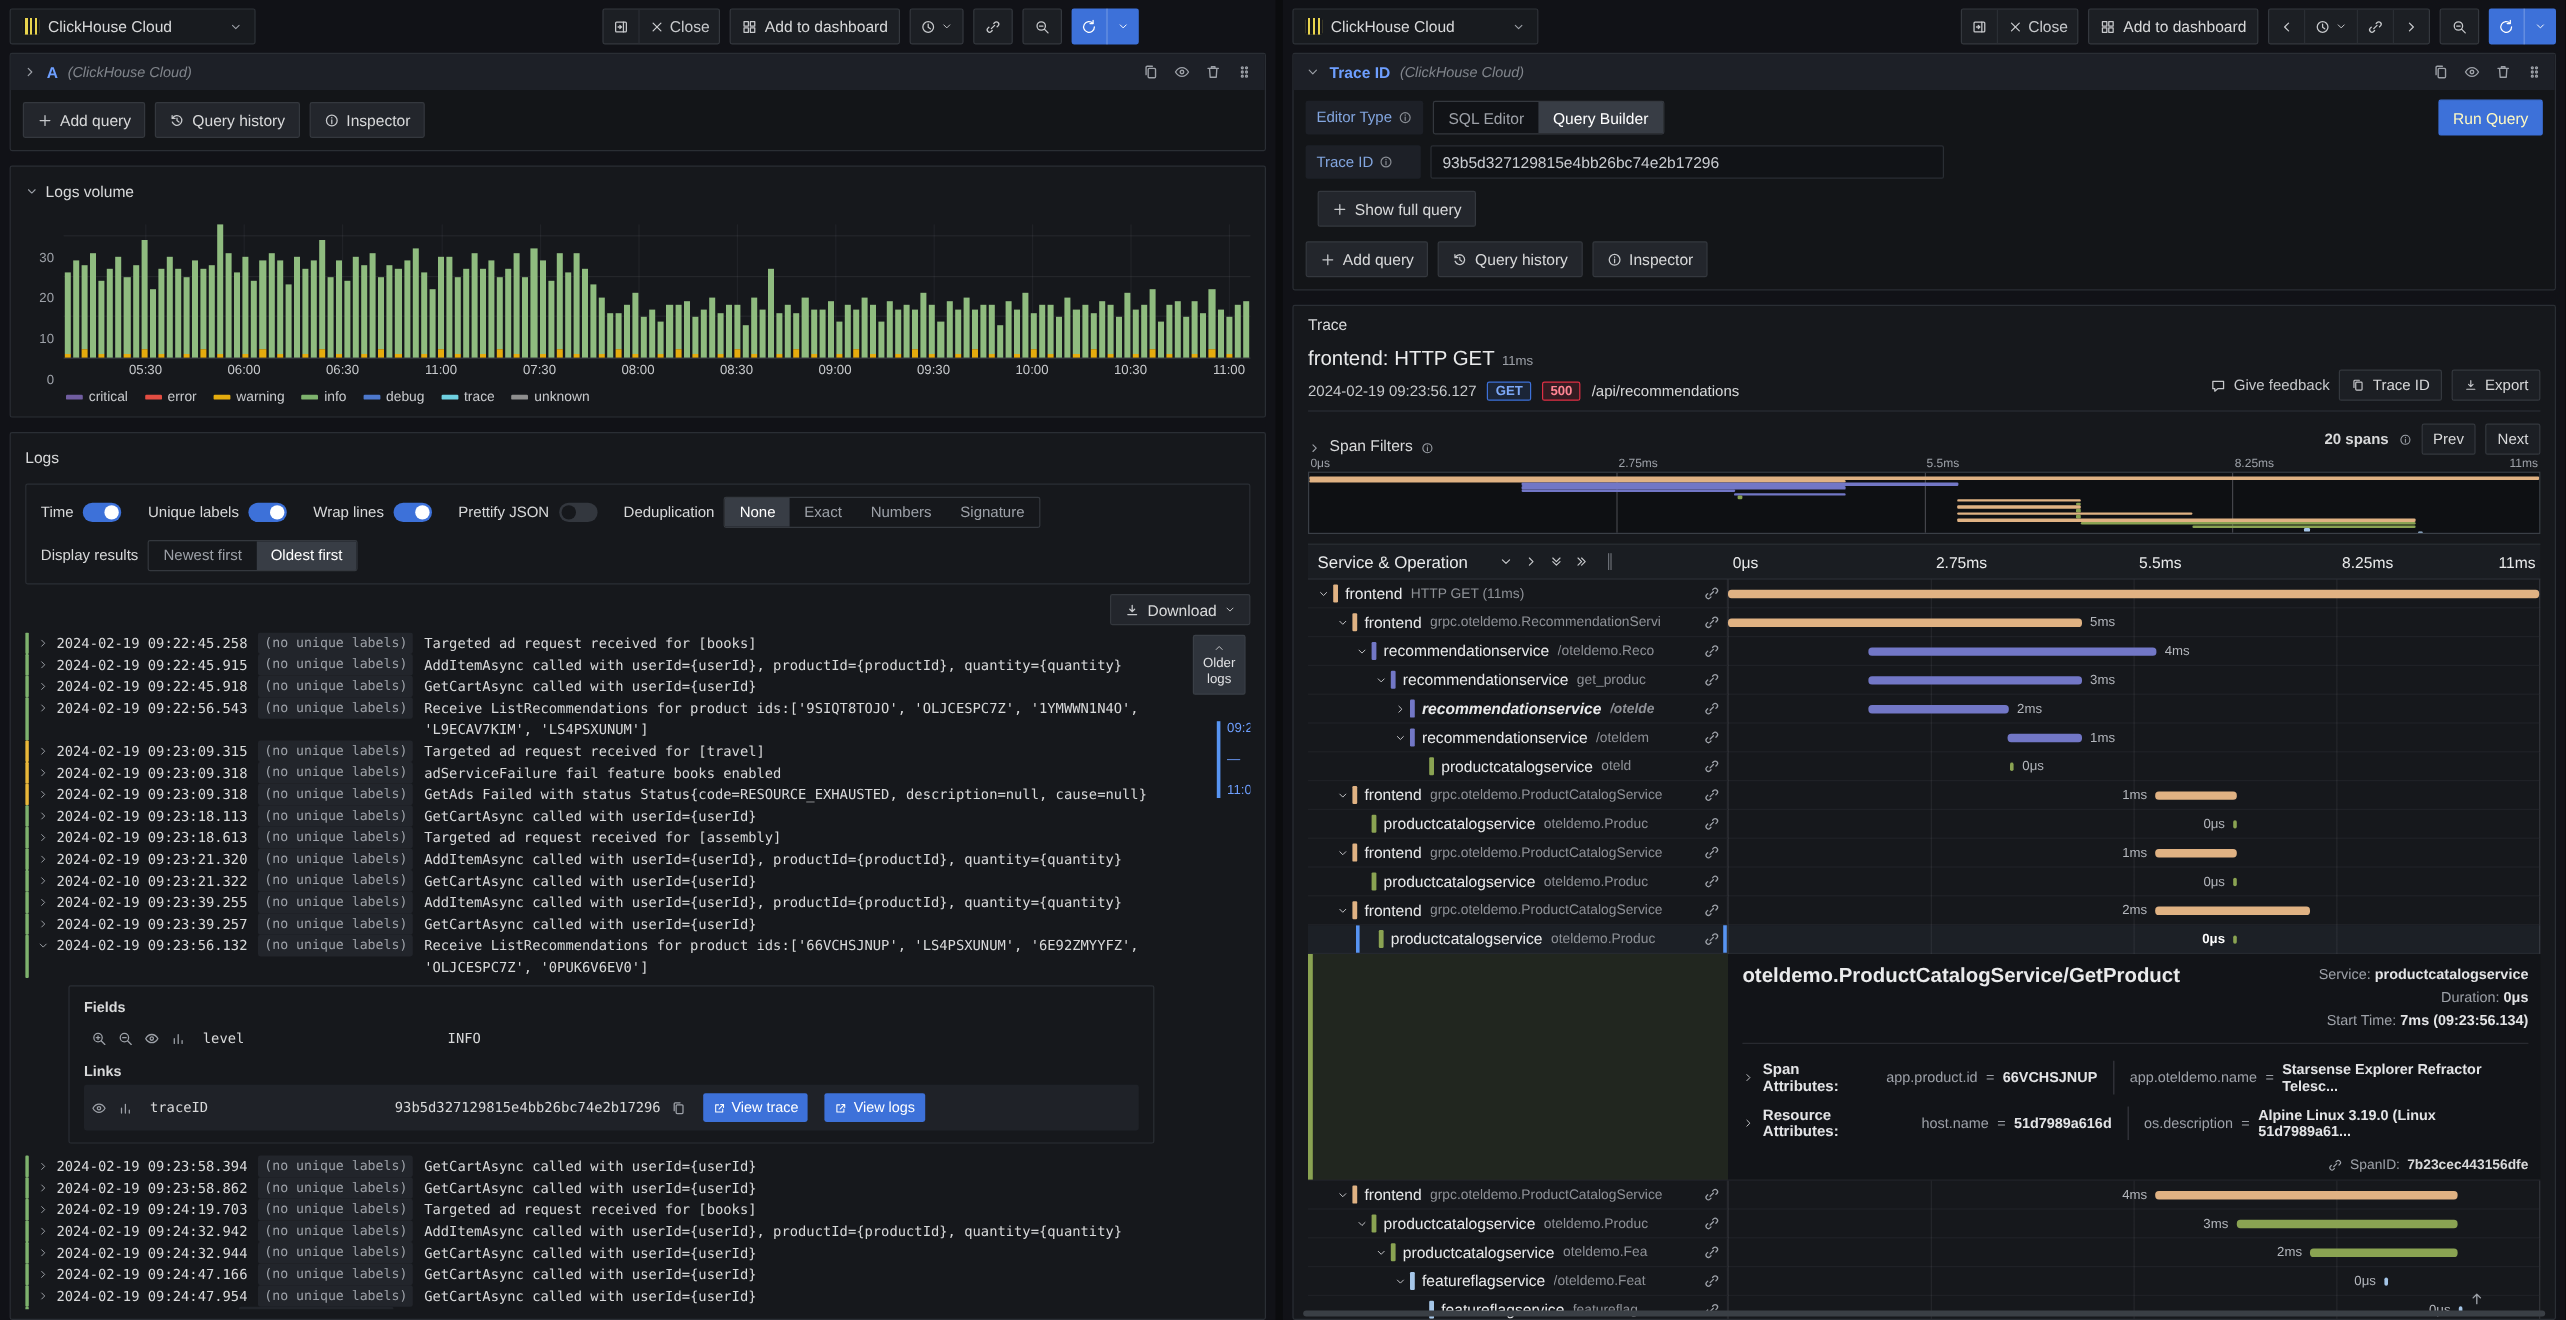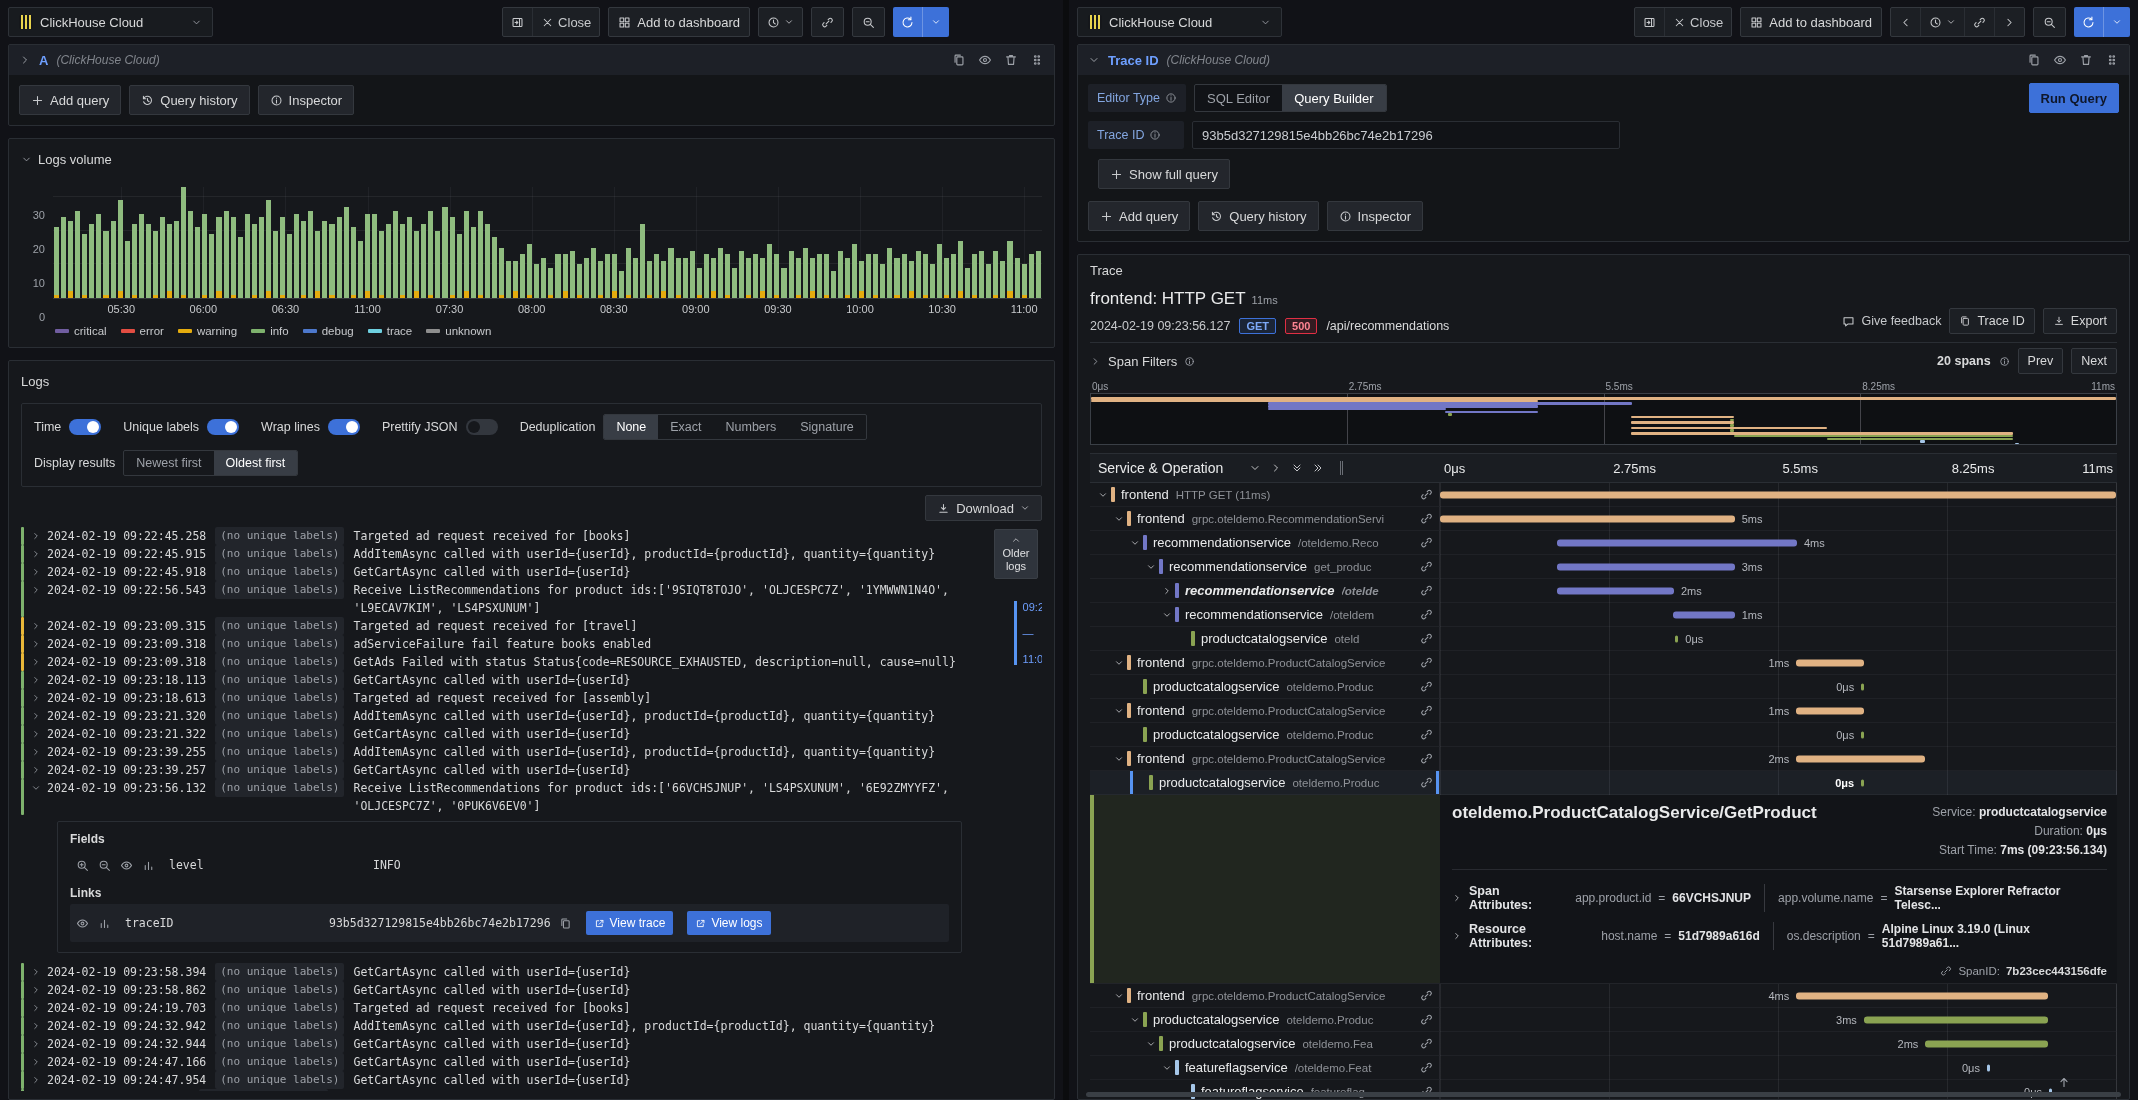--- a/index.html
+++ b/index.html
@@ -40,21 +40,21 @@
   .q-head { display:flex; align-items:center; gap:8px; height:30px; padding:0 10px; background:#1d2027; }
   .q-head .ic { font-size:12px; color:#9da1a8; }
   .q-ref { color:#6e9fff; font-size:13px; font-weight:600; cursor:pointer; }
   .q-hint { color:#81858c; font-style:italic; font-size:12px; }
   .q-icons { display:flex; align-items:center; gap:12px; }
   .q-icons .ic { font-size:14px; color:#9da1a8; cursor:pointer; }
   .q-actions { display:flex; gap:8px; padding:10px; }
   .btn { display:inline-flex; align-items:center; gap:6px; height:30px; padding:0 11px; background:#23262c;
          border:1px solid #34383e; border-radius:2px; color:#d8d9da; font-size:13px; cursor:pointer; }
   .btn .ic { font-size:13px; color:#c7c9cc; }
-  .btn.primary { background:#3d71d9; border-color:#3d71d9; color:#0f172a; font-weight:700; }
+  .btn.primary { background:#3d71d9; border-color:#3d71d9; color:#fef9c3; font-weight:400; }
 
   .q-body { padding:8px 10px 2px 10px; display:flex; flex-direction:column; gap:8px; }
   .q-row { display:flex; align-items:center; gap:2px; }
   .f-label { display:flex; align-items:center; gap:5px; height:28px; padding:0 9px; background:#1d2027;
              border-radius:2px; color:#83a6e0; font-size:12.5px; min-width:96px; }
   .f-label .ic { font-size:12px; color:#8a8e95; }
   .radio-group { display:flex; height:28px; border:1px solid #34383e; border-radius:2px; overflow:hidden; margin-left:6px; background:#111317; }
   .radio-opt { display:flex; align-items:center; padding:0 12px; color:#9da1a8; font-size:13px; cursor:pointer; }
   .radio-opt.active { background:#383d45; color:#fff; font-weight:500; }
   .f-input { display:flex; align-items:center; height:28px; margin-left:6px; padding:0 9px; width:428px;
@@ -143,21 +143,21 @@
   .badge { font-size:11px; font-weight:700; padding:1px 6px; border-radius:2px; }
   .badge.get { color:#7da9f8; border:1px solid #3d71d9; background:rgba(61,113,217,0.15); }
   .badge.err { color:#ff8593; border:1px solid #e02f44; background:rgba(224,47,68,0.15); }
   .tp-url { color:#d8d9da; font-size:12.5px; }
   .tp-head-btns { display:flex; align-items:center; gap:8px; }
   .ghost-btn { display:flex; align-items:center; gap:6px; color:#c7c9cc; font-size:12.5px; cursor:pointer; }
   .ghost-btn .ic { font-size:13px; }
   .sm-btn { display:flex; align-items:center; gap:6px; height:26px; padding:0 9px; background:#1c1f24;
             border:1px solid #34383e; border-radius:2px; color:#d8d9da; font-size:12.5px; cursor:pointer; }
   .sm-btn .ic { font-size:12px; color:#c7c9cc; }
-  .tp-filters { display:flex; align-items:center; height:36px; gap:7px; flex:none; }
+  .tp-filters { display:flex; align-items:flex-end; height:36px; gap:7px; flex:none; }
   .tp-filters .ic { font-size:11px; color:#9da1a8; }
   .tpf-label { font-size:13px; font-weight:500; color:#d8d9da; }
   .tpf-right { margin-left:auto; display:flex; align-items:center; gap:8px; }
   .tpf-count { font-weight:700; color:#d8d9da; font-size:12.5px; }
   .minimap { flex:none; }
   .mm-labels { position:relative; height:14px; font-size:10px; color:#9da1a8; }
   .mm-lab { position:absolute; top:2px; }
   .mm-box { position:relative; height:52px; border:1px solid #3a3f46; background:#0e1013; overflow:hidden; }
   .mm-grid { position:absolute; top:0; bottom:0; width:1px; background:rgba(204,204,220,0.28); }
   .mm-bar { position:absolute; height:2.5px; border-radius:1px; }
@@ -2080,21 +2080,21 @@
             <span class="ic">
                 <svg viewBox="0 0 16 16" fill="none" stroke="currentColor" stroke-width="1.3" stroke-linecap="round" stroke-linejoin="round">
                   <path d="M6 4l4 4-4 4"></path>
                 </svg>
               </span>
             <span class="d-attr-label">Span Attributes:</span>
             <span class="d-key">app.product.id</span>
               <span class="d-eq">=</span>
               <span class="d-val">66VCHSJNUP</span>
             <span class="d-pipe"></span>
-            <span class="d-key">app.volume.name</span>
+            <span class="d-key">app.oteldemo.name</span>
               <span class="d-eq">=</span>
               <span class="d-val">Starsense Explorer Refractor Telesc...</span>
           </div>
           <div class="d-attr-row">
             <span class="ic">
                 <svg viewBox="0 0 16 16" fill="none" stroke="currentColor" stroke-width="1.3" stroke-linecap="round" stroke-linejoin="round">
                   <path d="M6 4l4 4-4 4"></path>
                 </svg>
               </span>
             <span class="d-attr-label">Resource Attributes:</span>

